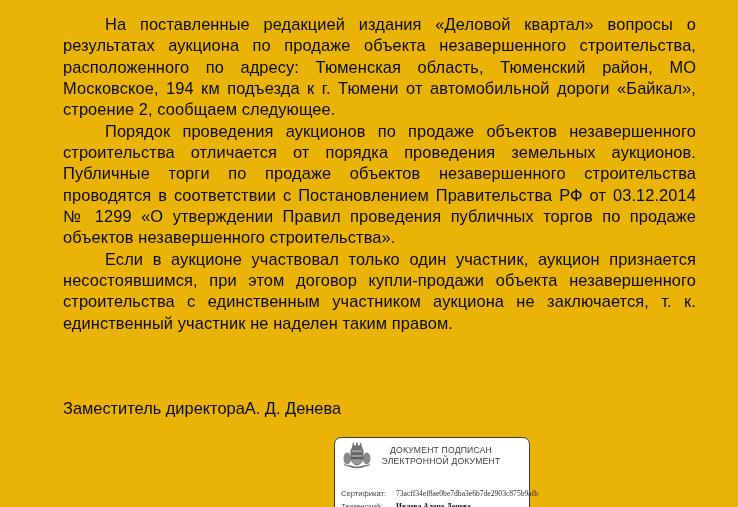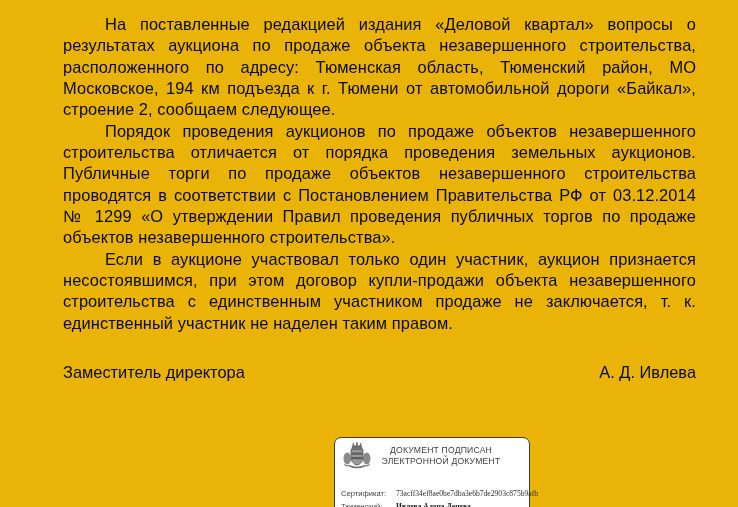--- a/index.html
+++ b/index.html
@@ -23,24 +23,24 @@
     font-size: 16.4px;
     line-height: 21.35px;
     text-align: justify;
     text-indent: 42px;
     color: #0a0a0a;
     letter-spacing: 0.1px;
   }
   .signature-row {
     position: absolute;
     left: 63px;
-    top: 363px;
+    top: 399px;
     width: 633px;
     display: flex;
-    justify-content: space-between;
+    justify-content: flex-start;
     align-items: baseline;
     font-size: 16.4px;
     color: #0a0a0a;
   }
   .stamp {
     position: absolute;
     left: 334px;
     top: 437px;
     width: 196px;
     height: 81px;
@@ -90,26 +90,26 @@
   .stamp-row.owner .stamp-value { font-weight: bold; color: #222222; }
 </style>
 </head>
 <body>
 
 <div class="page">
 
   <div class="letter-body">
     <p>На поставленные редакцией издания «Деловой квартал» вопросы о результатах аукциона по продаже объекта незавершенного строительства, расположенного по адресу: Тюменская область, Тюменский район, МО Московское, 194 км подъезда к г. Тюмени от автомобильной дороги «Байкал», строение 2, сообщаем следующее.</p>
     <p>Порядок проведения аукционов по продаже объектов незавершенного строительства отличается от порядка проведения земельных аукционов. Публичные торги по продаже объектов незавершенного строительства проводятся в соответствии с Постановлением Правительства РФ от 03.12.2014 № 1299 «О утверждении Правил проведения публичных торгов по продаже объектов незавершенного строительства».</p>
-    <p>Если в аукционе участвовал только один участник, аукцион признается несостоявшимся, при этом договор купли-продажи объекта незавершенного строительства с единственным участником продаже не заключается, т. к. единственный участник не наделен таким правом.</p>
+    <p>Если в аукционе участвовал только один участник, аукцион признается несостоявшимся, при этом договор купли-продажи объекта незавершенного строительства с единственным участником аукциона не заключается, т. к. единственный участник не наделен таким правом.</p>
   </div>
 
   <div class="signature-row">
     <span>Заместитель директора</span>
-    <span>А. Д. Ивлева</span>
+    <span>А. Д. Денева</span>
   </div>
 
   <div class="stamp">
     <div class="stamp-header">
       <span class="emblem">
         <svg width="30" height="27" viewBox="0 0 40 36" aria-hidden="true">
 
           <ellipse cx="7" cy="22" rx="5" ry="8" fill="#8a8a8a"></ellipse>
           <ellipse cx="33" cy="22" rx="5" ry="8" fill="#8a8a8a"></ellipse>
           <path d="M3,30 q4,3 8,1 M37,30 q-4,3 -8,1" stroke="#777" stroke-width="1.5" fill="none"></path>

